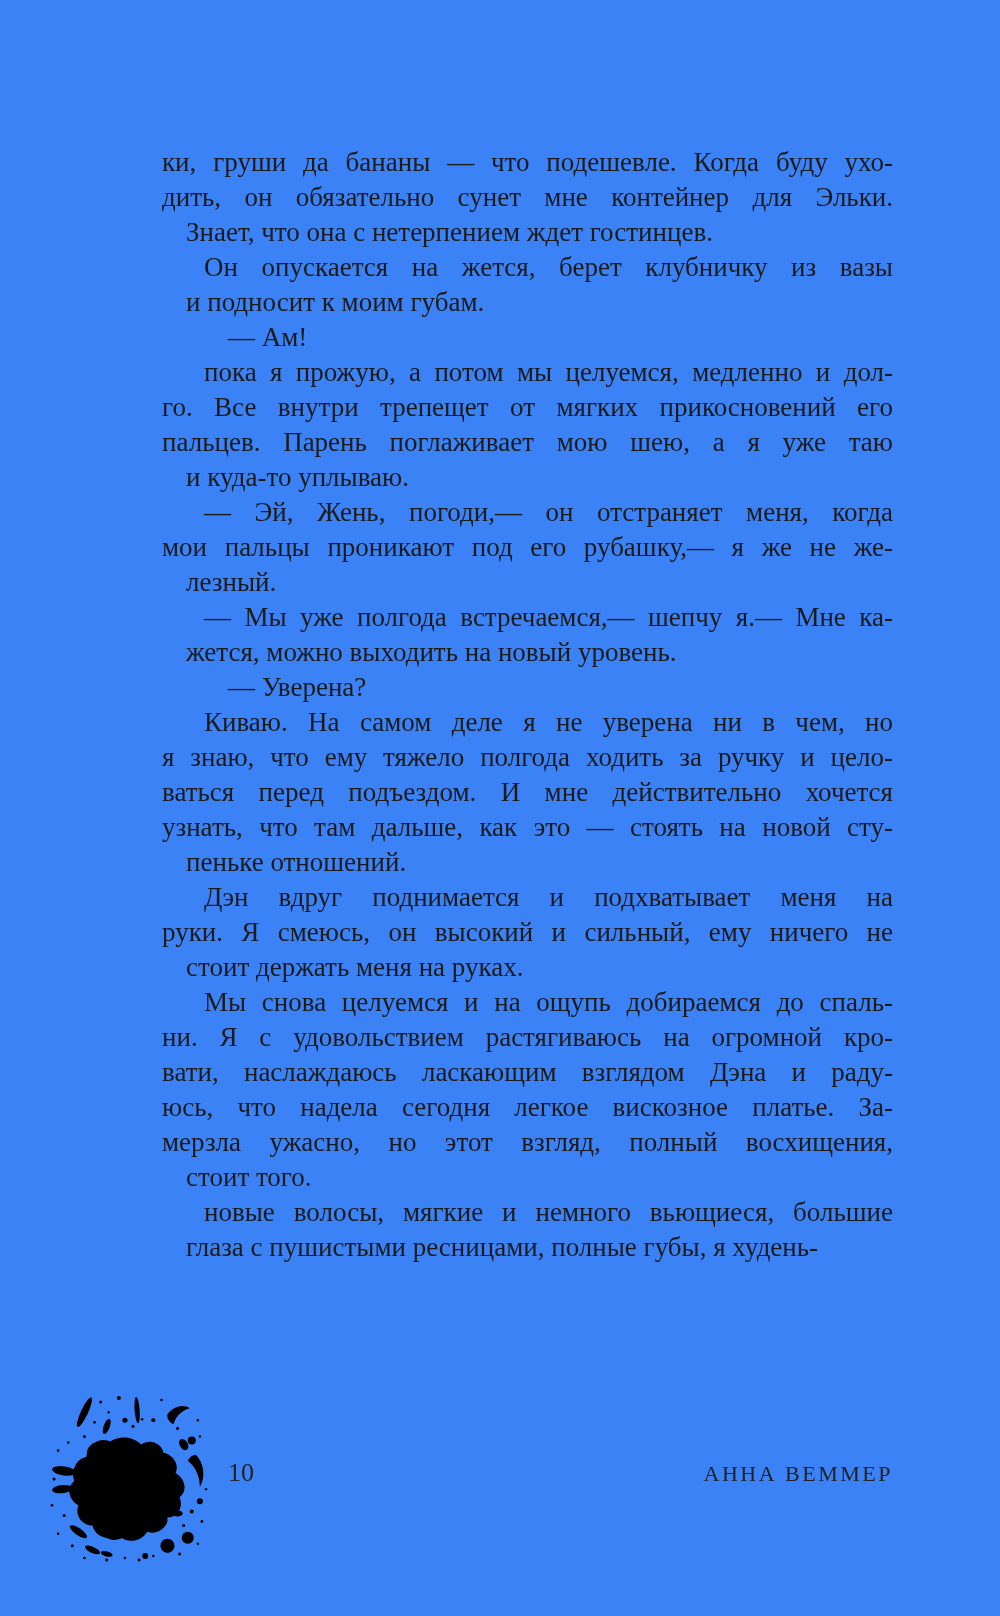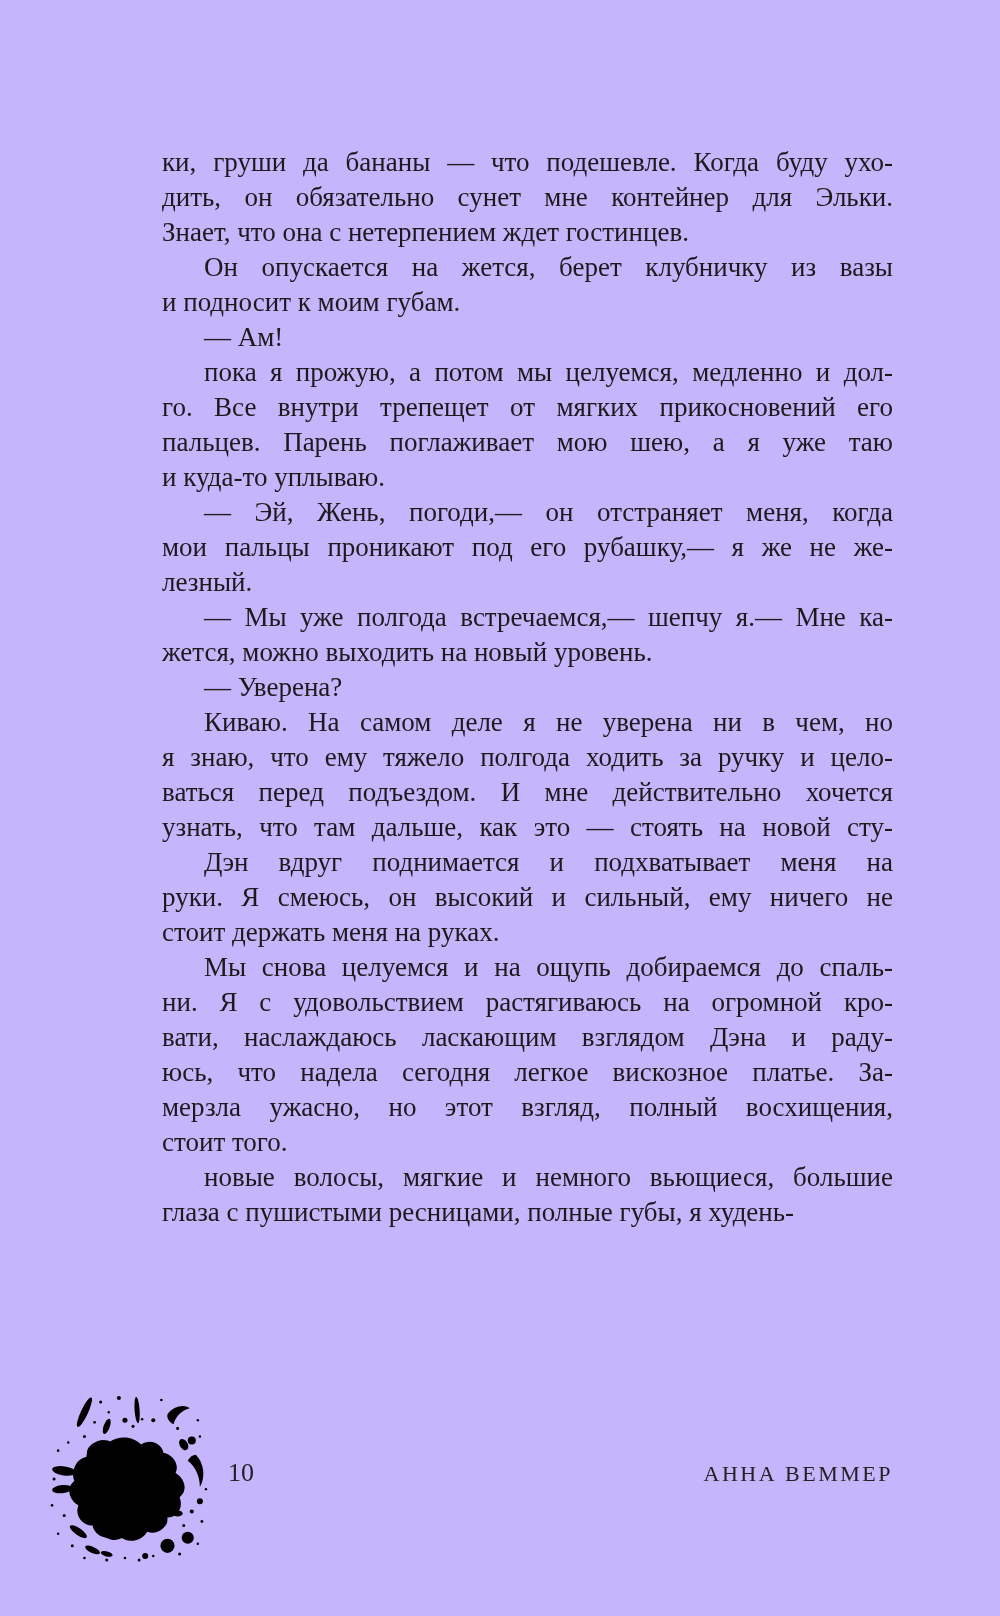--- a/index.html
+++ b/index.html
@@ -5,38 +5,38 @@
   html,body { margin:0; padding:0; }
   body {
     width:1000px; height:1616px;
     background:#ffffff;
     font-family:"Liberation Serif","DejaVu Serif",serif;
     position:relative;
     overflow:hidden;
   }
   .page {
     position:absolute; inset:0;
-    background:#c4b5fd;
+    background:#3b82f6;
     overflow:hidden;
   }
   .text-block {
     position:absolute;
     left:162px; top:145px; width:731px;
     font-size:27px;
     line-height:35px;
     color:#1b1b1b;
   }
   .para { margin:0; }
   .line {
     text-align:justify;
     text-align-last:justify;
     height:35px;
     overflow:visible;
   }
-  .line.last { text-align-last:left; }
+  .line.last { text-align-last:left;margin-left:24px; }
   .para.indent .line:first-child { text-indent:42px; }
 
   .footer-row {
     position:absolute;
     left:162px; top:1459px; width:731px; height:32px;
     color:#222222;
   }
   .page-number {
     position:absolute; left:66px; top:0;
     font-size:26px; line-height:28px;
@@ -87,20 +87,21 @@
         <div class="line last">жется, можно выходить на новый уровень.</div>
       </div>
       <div class="para indent">
         <div class="line last">— Уверена?</div>
       </div>
       <div class="para indent">
         <div class="line">Киваю. На самом деле я не уверена ни в чем, но</div>
         <div class="line">я знаю, что ему тяжело полгода ходить за ручку и цело-</div>
         <div class="line">ваться перед подъездом. И мне действительно хочется</div>
         <div class="line">узнать, что там дальше, как это — стоять на новой сту-</div>
+        <div class="line last">пеньке отношений.</div>
       </div>
       <div class="para indent">
         <div class="line">Дэн вдруг поднимается и подхватывает меня на</div>
         <div class="line">руки. Я смеюсь, он высокий и сильный, ему ничего не</div>
         <div class="line last">стоит держать меня на руках.</div>
       </div>
       <div class="para indent">
         <div class="line">Мы снова целуемся и на ощупь добираемся до спаль-</div>
         <div class="line">ни. Я с удовольствием растягиваюсь на огромной кро-</div>
         <div class="line">вати, наслаждаюсь ласкающим взглядом Дэна и раду-</div>

